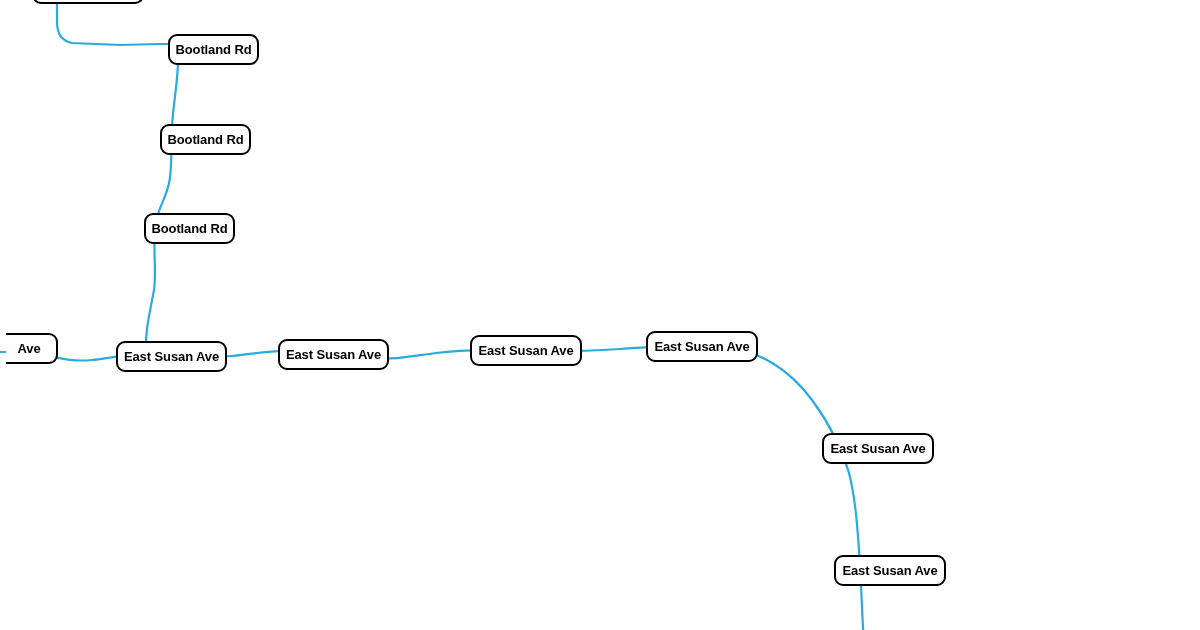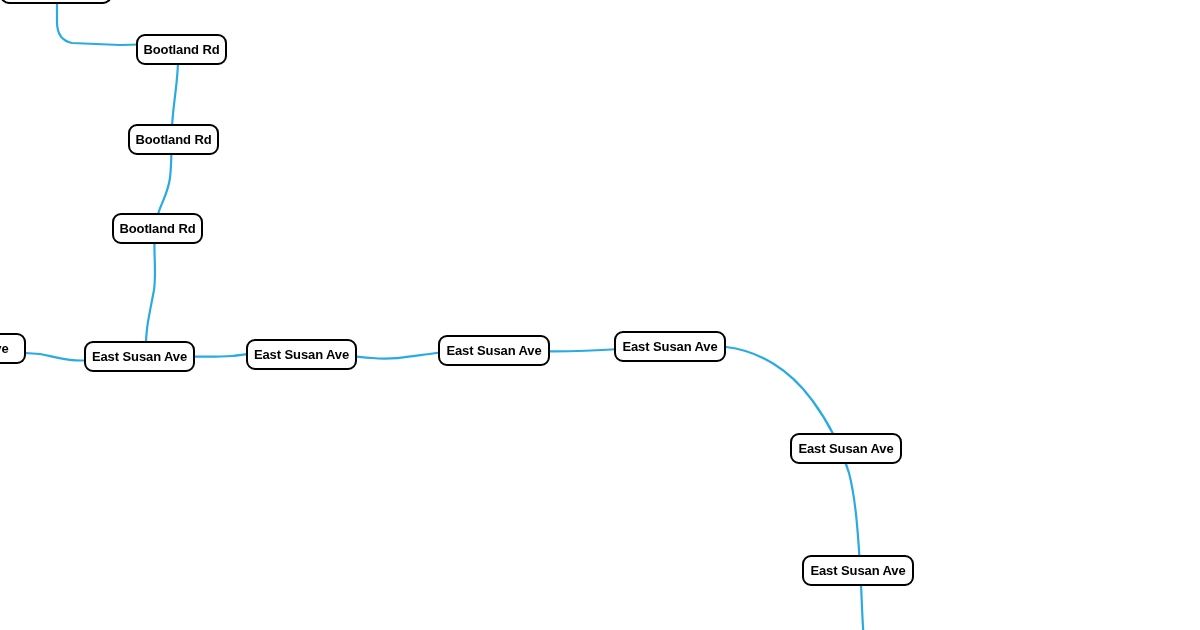--- a/index.html
+++ b/index.html
@@ -36,20 +36,21 @@
     align-items: center;
     justify-content: center;
     font-family: "Liberation Sans", sans-serif;
     font-weight: bold;
     font-size: 13px;
     line-height: 1;
     color: #000000;
     white-space: nowrap;
     letter-spacing: -0.1px;
     cursor: default;
+    margin-left: 32px;
   }
   .road-label.clipped-left {
     border-left: none;
     border-top-left-radius: 0;
     border-bottom-left-radius: 0;
   }
   .road-label.clipped-top {
     border-top: none;
     border-top-left-radius: 0;
     border-top-right-radius: 0;

